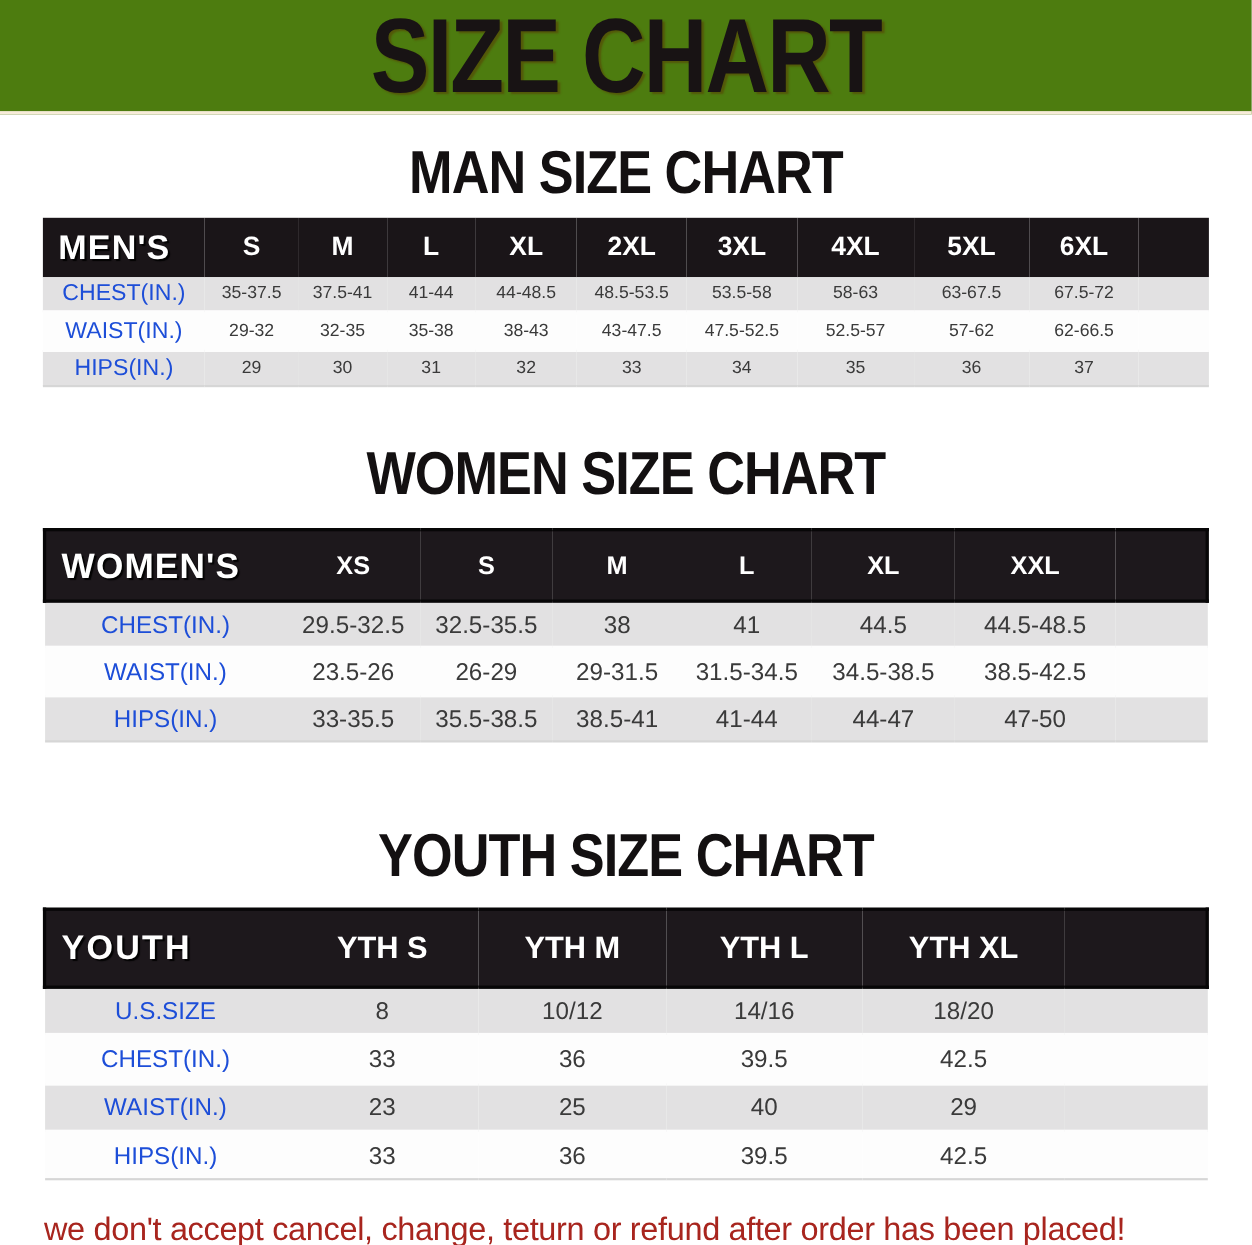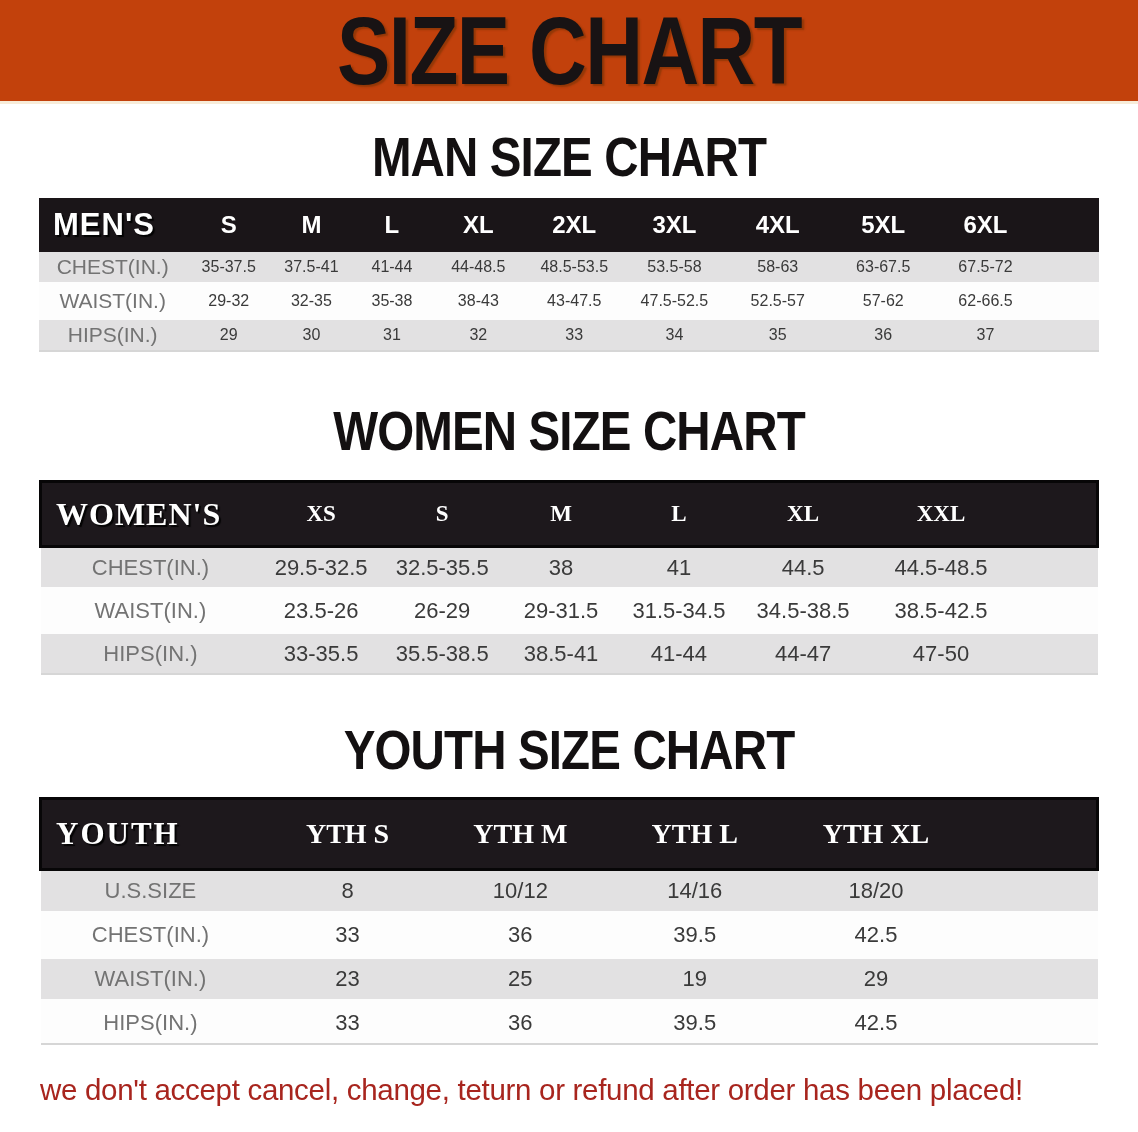--- a/index.html
+++ b/index.html
@@ -3,35 +3,35 @@
 <meta charset="utf-8">
 <style>
   html,body{margin:0;padding:0;}
   body{
     width:1138px;height:1132px;background:#ffffff;
     font-family:"Liberation Sans",sans-serif;
     overflow:hidden;position:relative;
   }
   
   .banner{
-    height:101px;background:#c2410c;
-    display:flex;align-items:flex-start;justify-content:center;
+    height:101px;background:#4d7c0f;
+    display:flex;align-items:center;justify-content:center;
     border-bottom:3px solid #f7ecd9;
   }
   .banner-title{
     font-size:100px;font-weight:bold;color:#181314;
     display:inline-block;transform:scale(0.80,0.96);transform-origin:center;
     letter-spacing:-2px;white-space:nowrap;line-height:1;
     text-shadow:3px 2px 2px rgba(90,45,0,0.45);
   }
   
   .section-heading{text-align:center;line-height:1;}
   .heading-man{margin-top:26px;}
   .heading-women{margin-top:52px;}
-  .heading-youth{margin-top:48px;}
+  .heading-youth{margin-top:76px;}
   .section-heading span{
     display:inline-block;font-size:54px;font-weight:bold;color:#131011;
     transform:scale(0.88,1.02);transform-origin:center;
     letter-spacing:-1px;white-space:nowrap;
   }
   
   .size-table{
     width:1060px;margin-left:39px;border-collapse:collapse;table-layout:fixed;
   }
   .tbl-man{margin-top:14px;}
@@ -39,37 +39,37 @@
   .tbl-youth{margin-top:20px;}
   .size-table thead th{
     background:#18131670;color:#ffffff;font-weight:bold;text-align:center;
     background:#1a1518;padding:0;
   }
   .size-table thead th.group-label{
     text-align:left;padding-left:14px;letter-spacing:1px;
     text-shadow:2px 2px 1px rgba(0,0,0,0.9);
   }
   
-  .framed thead th{border-top:3px solid #070607;border-bottom:3px solid #070607;background:#1d181c;font-family:Liberation Serif, serif;}
+  .framed thead th{border-top:3px solid #070607;border-bottom:3px solid #070607;background:#1d181c;}
   .framed thead th:first-child{border-left:3px solid #070607;}
   .framed thead th:last-child{border-right:3px solid #070607;}
   .tbl-man thead th{height:54px;font-size:24px;}
   .tbl-man thead th.group-label{font-size:31px;}
   .tbl-women thead th{height:62px;font-size:23px;}
   .tbl-women thead th.group-label{font-size:32px;}
   .tbl-youth thead th{height:68px;font-size:28px;}
   .tbl-youth thead th.group-label{font-size:31px;letter-spacing:2px;}
   .size-table tbody td{
     text-align:center;color:#3a3a3a;padding:0;
     border-bottom:4px solid #fdfdfd;
   }
   .size-table tbody tr:nth-child(odd) td{background:#e2e1e2;}
   .size-table tbody tr:nth-child(even) td{background:#fdfdfd;}
   .size-table tbody tr:last-child td{border-bottom:2px solid #d6d6d6;}
-  .size-table tbody td.row-label{color:#737373;}
+  .size-table tbody td.row-label{color:#1d4ed8;}
   .tbl-man tbody td{height:30px;font-size:16px;}
   .tbl-man tbody td.row-label{font-size:21px;}
   .tbl-women tbody td{height:39px;font-size:22px;}
   .tbl-women tbody td.row-label{font-size:22px;}
   .tbl-youth tbody td{height:40px;font-size:22px;}
   .tbl-youth tbody td.row-label{font-size:22px;text-align:center;}
   
   .footer-note{
     margin:24px 0 0 40px;color:#A8251E;font-size:29.5px;line-height:41px;
     letter-spacing:-0.3px;
@@ -253,21 +253,21 @@
         <td>33</td>
         <td>36</td>
         <td>39.5</td>
         <td>42.5</td>
         <td></td>
       </tr>
       <tr>
         <td class="row-label">WAIST(IN.)</td>
         <td>23</td>
         <td>25</td>
-        <td>19</td>
+        <td>40</td>
         <td>29</td>
         <td></td>
       </tr>
       <tr>
         <td class="row-label">HIPS(IN.)</td>
         <td>33</td>
         <td>36</td>
         <td>39.5</td>
         <td>42.5</td>
         <td></td>

